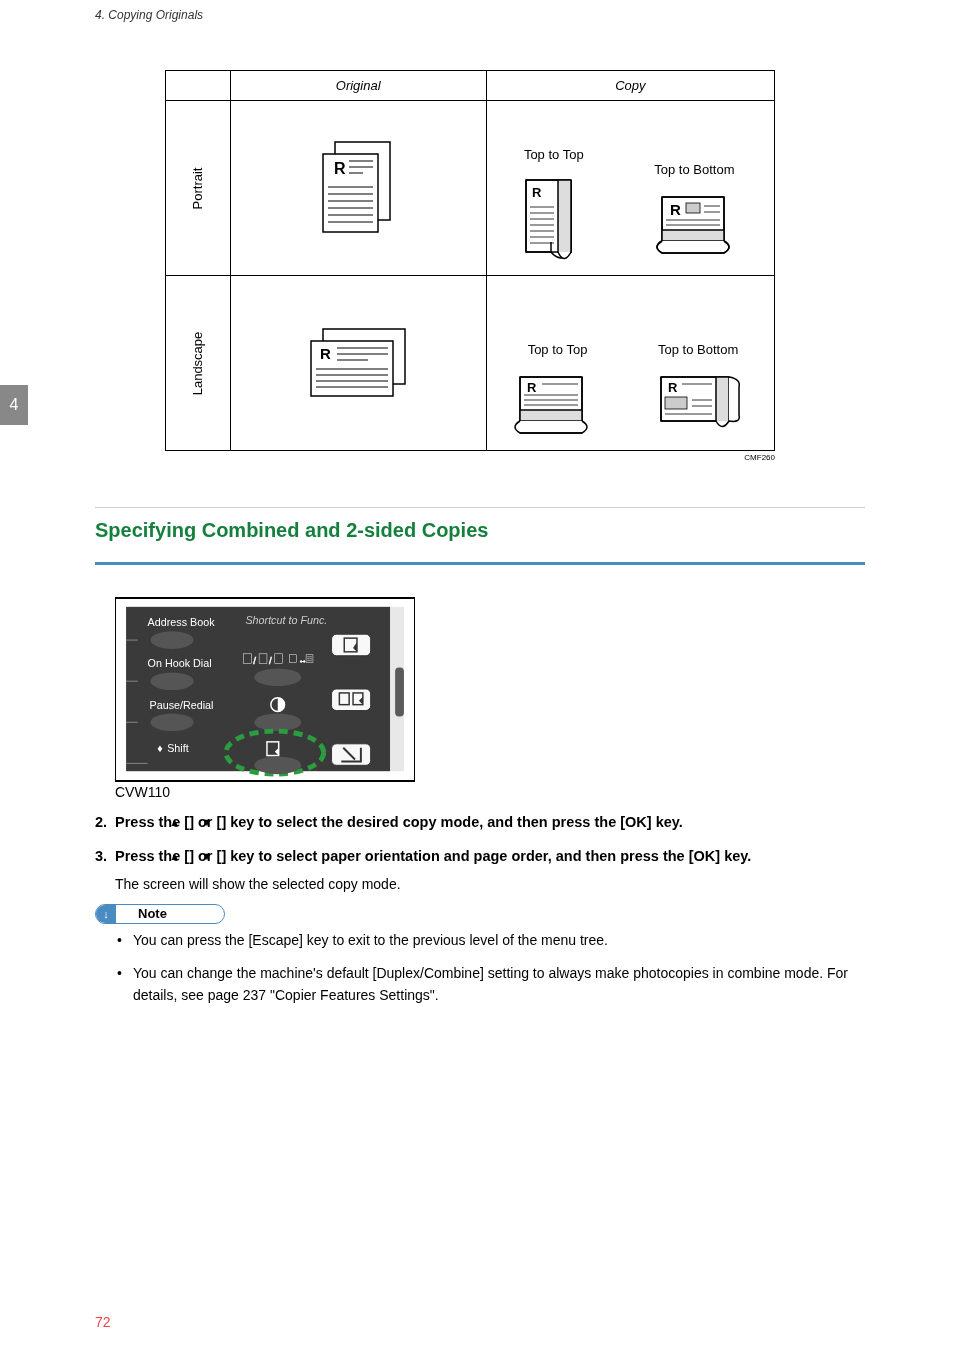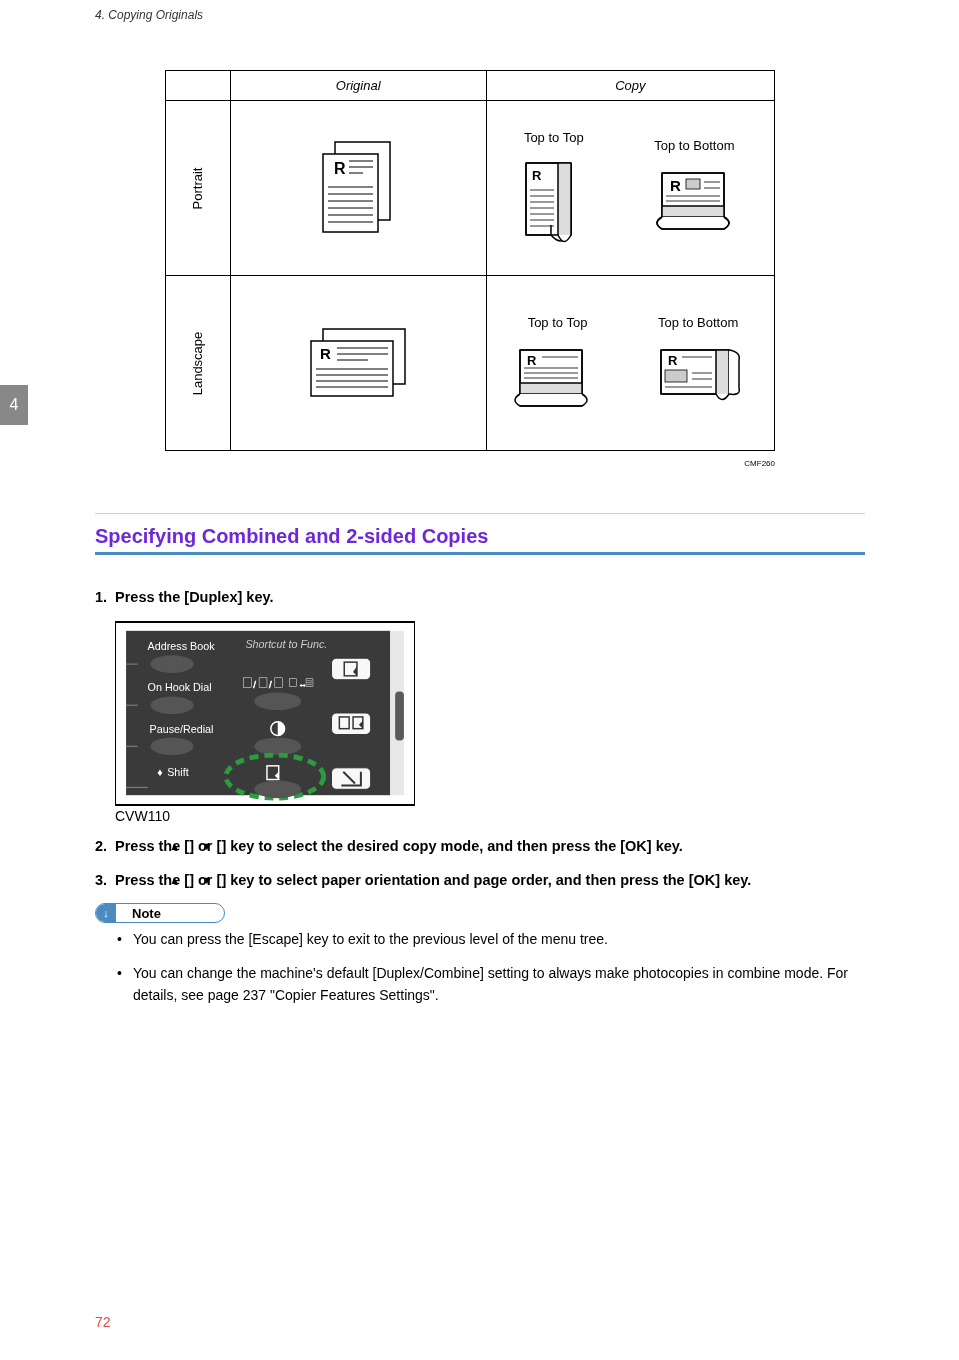--- a/index.html
+++ b/index.html
@@ -82,52 +82,52 @@
     }
     .rotate-label {
       transform: rotate(-90deg);
       white-space: nowrap;
       font-size: 13px;
     }
     .copy-cell {
       display: flex;
       flex-direction: row;
       justify-content: space-around;
-      align-items: center;
+      align-items: flex-end;
       padding: 12px 8px 8px;
       gap: 10px;
       height: 100%;
     }
     .copy-item {
       display: flex;
       flex-direction: column;
       align-items: center;
       gap: 10px;
     }
     .copy-label {
       font-size: 13px;
     }
     .table-code {
       text-align: right;
       font-size: 8px;
       margin-left: 70px;
       width: 610px;
-      margin-top: 8px;
+      margin-top: 2px;
     }
     
     
     .diagram {
       display: inline-block;
     }
     .section-heading {
       font-size: 20px;
       font-weight: bold;
       margin-top: 42px;
-      margin-bottom: 4px;
-      color: #6d28d9;
+      margin-bottom: 20px;
+      color: #15803d;
     }
     .blue-underline {
       height: 3px;
       background: #4a8bc2;
       width: 100%;
       margin-bottom: 32px;
     }
     .gray-overline {
       height: 1px;
       background: #d0d0d0;
@@ -188,21 +188,21 @@
       color: #fff;
       display: flex;
       align-items: center;
       justify-content: center;
       font-size: 11px;
       flex-shrink: 0;
     }
     .note-wrapper .label {
       font-size: 13px;
       font-weight: bold;
-      padding-left: 16px;
+      padding-left: 22px;
     }
     
     .bullet-list {
       margin-left: 22px;
       margin-top: 6px;
     }
     .bullet-item {
       font-size: 14px;
       line-height: 1.55;
       margin-bottom: 12px;
@@ -402,23 +402,20 @@
   </tbody>
     </table>
   <div class="table-code">CMF260</div>
 
   <div class="gray-overline" style="margin-top:45px;"></div>
   <h2 class="section-heading" style="margin-top:-1px; padding-top:12px;">Specifying Combined and 2-sided Copies</h2>
   <div class="blue-underline"></div>
 
   <div class="steps">
     <div class="step">
-      <div class="step-line">
-        <span class="step-num">1.</span><span>Press the [Duplex] key.</span>
-      </div>
       <div class="panel-figure">
 
         <svg class="panel-svg" width="300" height="185" viewBox="0 0 300 185">
           <rect x="0" y="0" width="300" height="185" fill="#fff"></rect>
 
           <rect x="8" y="8" width="270" height="168" fill="#3a3a3a"></rect>
 
           <rect x="278" y="8" width="14" height="168" fill="#e8e8e8"></rect>
           <rect x="283" y="70" width="9" height="50" rx="4" fill="#5a5a5a"></rect>
 
@@ -488,20 +485,21 @@
     <div class="step">
       <div class="step-line">
         <span class="step-num">2.</span><span>Press the [</span><span class="triangle">▲</span><span>] or [</span><span class="triangle">▼</span><span>] key to select the desired copy mode, and then press the [OK] key.</span>
       </div>
     </div>
 
     <div class="step">
       <div class="step-line">
         <span class="step-num">3.</span><span>Press the [</span><span class="triangle">▲</span><span>] or [</span><span class="triangle">▼</span><span>] key to select paper orientation and page order, and then press the [OK] key.</span>
       </div>
+      <div class="step-body">The screen will show the selected copy mode.</div>
     </div>
   </div>
 
   <div style="margin-top:10px;">
     <div class="note-wrapper">
       <div class="circle">↓</div>
       <div class="label">Note</div>
     </div>
     <div class="bullet-list">
       <div class="bullet-item">

